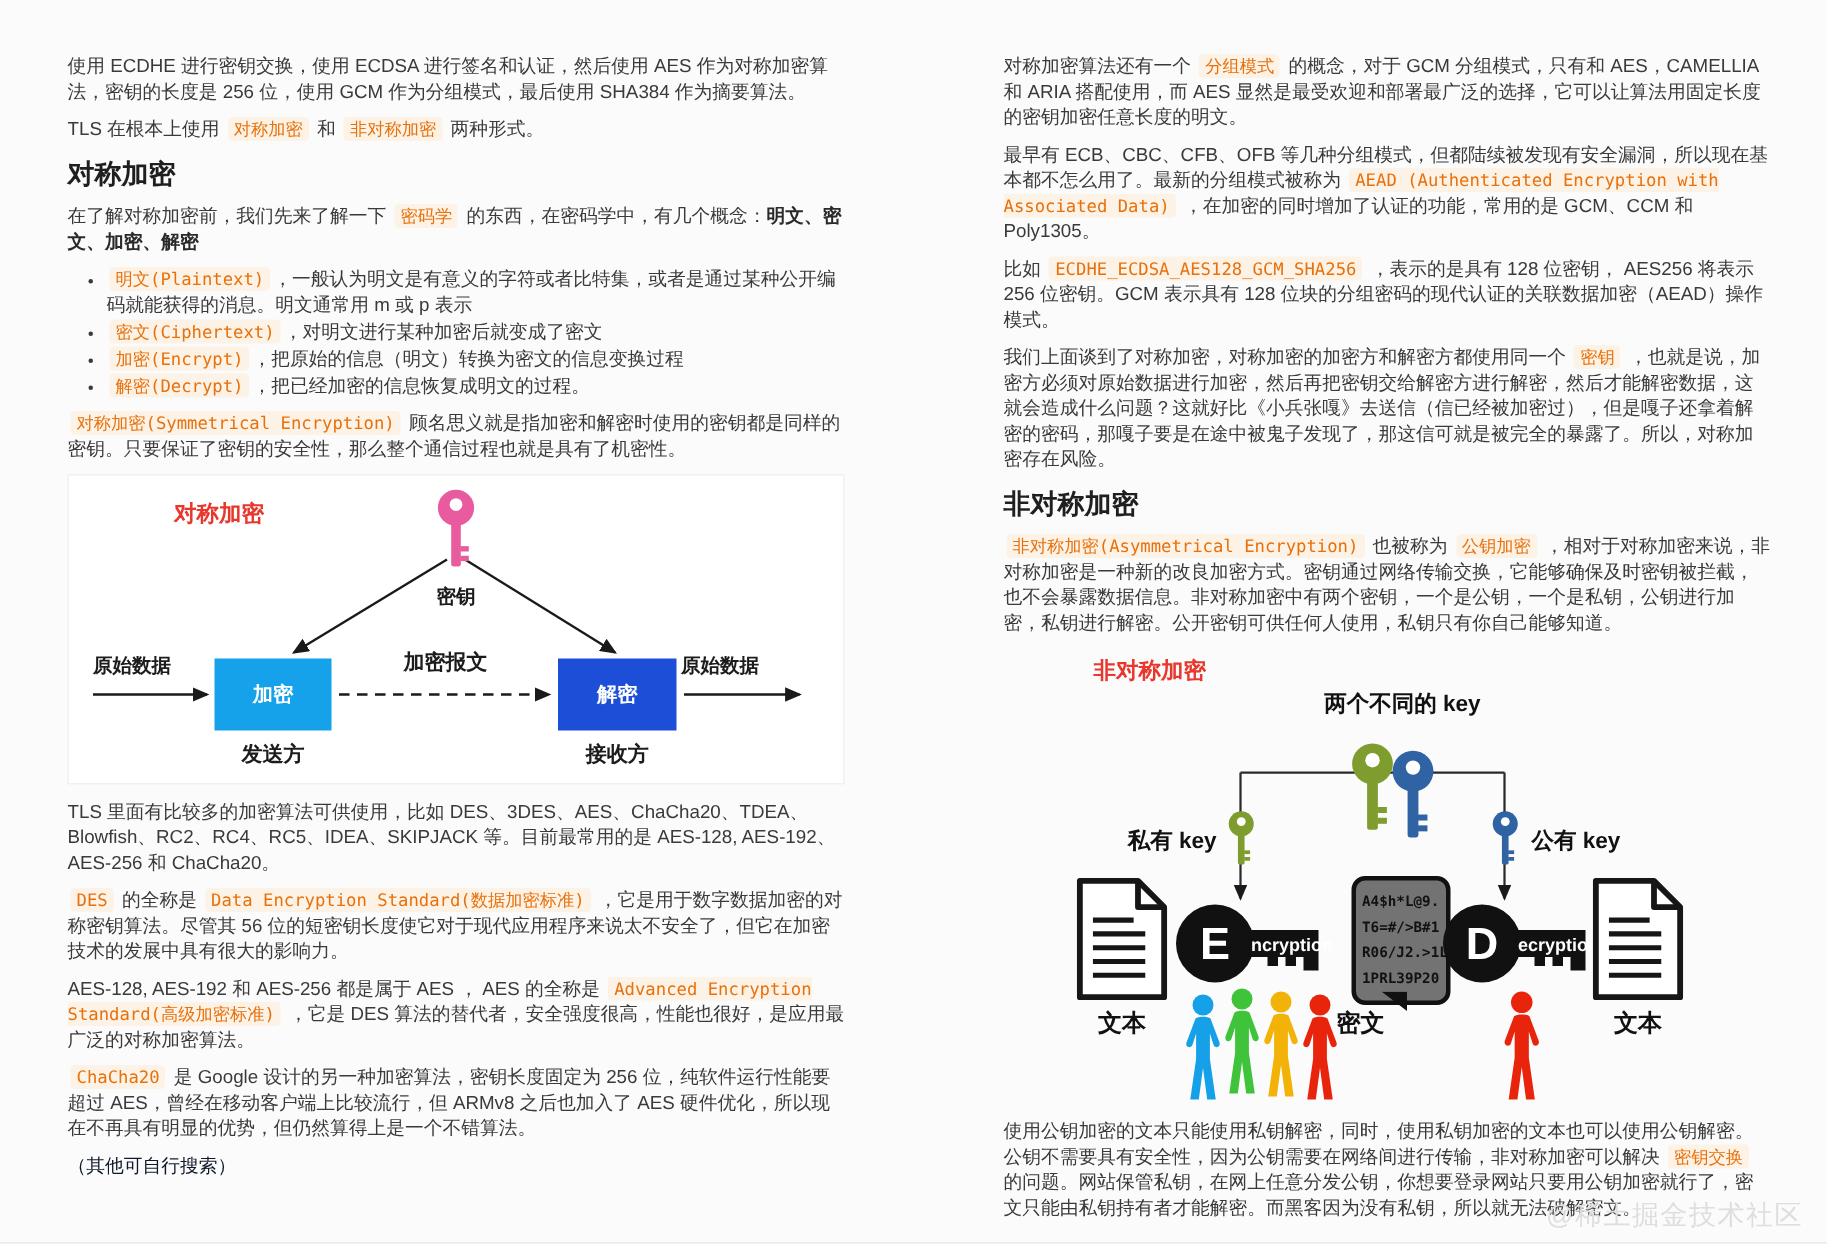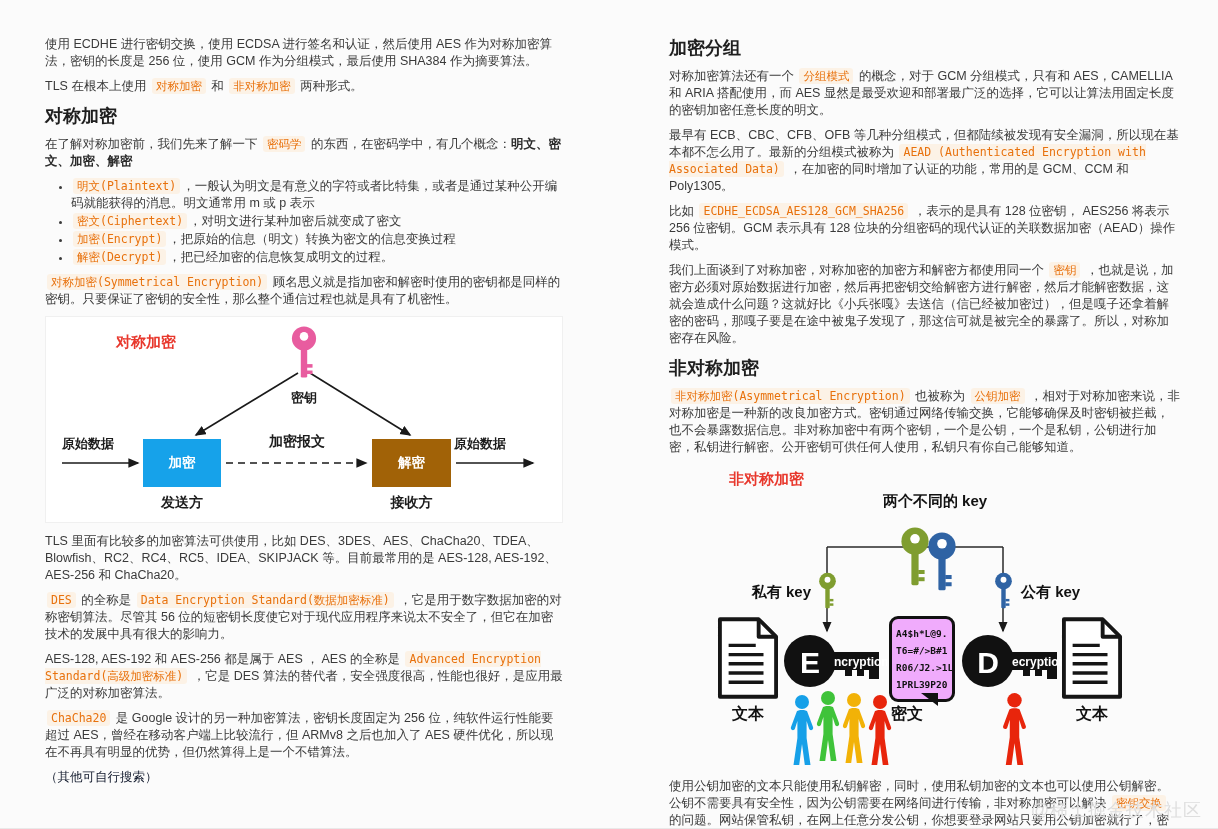--- a/index.html
+++ b/index.html
@@ -34,29 +34,29 @@
     position:relative; width:518px; height:207px;
     background:#ffffff; border:1px solid #f0f0f0; margin:4px 0 10px 0;
   }
   .dg-title { position:absolute; font-size:15px; font-weight:bold; color:#e8382d; }
   .dg-label { position:absolute; font-size:13px; font-weight:bold; color:#1c1c1c; }
   .dg-box {
     position:absolute; width:78px; height:48px; color:#ffffff;
     font-size:13.5px; font-weight:bold; text-align:center; line-height:48px;
   }
   .dg-box-enc { left:97px; top:122px; background:#16a2ea; }
-  .dg-box-dec { left:326px; top:122px; width:79px; background:#a16207; }
+  .dg-box-dec { left:326px; top:122px; width:79px; background:#1d4ed8; }
   .abs { position:absolute; }
 
   
   .asym-diagram { position:relative; width:512px; height:308px; margin:4px 0 6px 0; }
   .dg-label-lg { position:absolute; font-size:15px; font-weight:bold; color:#111111; }
   .cipher-box {
-    position:absolute; left:220px; top:152px; width:66px; height:86px;
-    background:#f0abfc; border:3px solid #111111; border-radius:9px;
+    position:absolute; left:232px; top:152px; width:66px; height:86px;
+    background:#737373; border:3px solid #111111; border-radius:9px;
     font-family:"DejaVu Sans Mono","Liberation Mono",monospace;
     font-weight:bold; font-size:9.5px; color:#111111;
     padding:6px 0 0 4px; line-height:17px; white-space:nowrap;
   }
   .cipher-tail {
     position:absolute; left:252px; top:229px; width:17px; height:13px;
     background:#111111; clip-path:polygon(0 0,100% 0,100% 100%);
   }
   .watermark {
     position:absolute; right:16px; bottom:6px;
@@ -142,21 +142,20 @@
     </div>
 
     <p class="para"><span class="seg-text">TLS 里面有比较多的加密算法可供使用，比如 DES、3DES、AES、ChaCha20、TDEA、Blowfish、RC2、RC4、RC5、IDEA、SKIPJACK 等。目前最常用的是 AES-128, AES-192、AES-256 和 ChaCha20。</span></p>
     <p class="para"><span class="seg-code">DES</span><span class="seg-text"> 的全称是 </span><span class="seg-code">Data Encryption Standard(数据加密标准)</span><span class="seg-text"> ，它是用于数字数据加密的对称密钥算法。尽管其 56 位的短密钥长度使它对于现代应用程序来说太不安全了，但它在加密技术的发展中具有很大的影响力。</span></p>
     <p class="para"><span class="seg-text">AES-128, AES-192 和 AES-256 都是属于 AES ， AES 的全称是 </span><span class="seg-code">Advanced Encryption Standard(高级加密标准)</span><span class="seg-text"> ，它是 DES 算法的替代者，安全强度很高，性能也很好，是应用最广泛的对称加密算法。</span></p>
     <p class="para"><span class="seg-code">ChaCha20</span><span class="seg-text"> 是 Google 设计的另一种加密算法，密钥长度固定为 256 位，纯软件运行性能要超过 AES，曾经在移动客户端上比较流行，但 ARMv8 之后也加入了 AES 硬件优化，所以现在不再具有明显的优势，但仍然算得上是一个不错算法。</span></p>
     <p class="para note"><span class="seg-text">（其他可自行搜索）</span></p>
   </div>
 
   <div class="col-right">
-    <h2 class="hd">加密分组</h2>
     <p class="para"><span class="seg-text">对称加密算法还有一个 </span><span class="seg-code">分组模式</span><span class="seg-text"> 的概念，对于 GCM 分组模式，只有和 AES，CAMELLIA 和 ARIA 搭配使用，而 AES 显然是最受欢迎和部署最广泛的选择，它可以让算法用固定长度的密钥加密任意长度的明文。</span></p>
     <p class="para"><span class="seg-text">最早有 ECB、CBC、CFB、OFB 等几种分组模式，但都陆续被发现有安全漏洞，所以现在基本都不怎么用了。最新的分组模式被称为 </span><span class="seg-code">AEAD (Authenticated Encryption with Associated Data)</span><span class="seg-text"> ，在加密的同时增加了认证的功能，常用的是 GCM、CCM 和 Poly1305。</span></p>
     <p class="para"><span class="seg-text">比如 </span><span class="seg-code">ECDHE_ECDSA_AES128_GCM_SHA256</span><span class="seg-text"> ，表示的是具有 128 位密钥， AES256 将表示 256 位密钥。GCM 表示具有 128 位块的分组密码的现代认证的关联数据加密（AEAD）操作模式。</span></p>
     <p class="para"><span class="seg-text">我们上面谈到了对称加密，对称加密的加密方和解密方都使用同一个 </span><span class="seg-code">密钥</span><span class="seg-text"> ，也就是说，加密方必须对原始数据进行加密，然后再把密钥交给解密方进行解密，然后才能解密数据，这就会造成什么问题？这就好比《小兵张嘎》去送信（信已经被加密过），但是嘎子还拿着解密的密码，那嘎子要是在途中被鬼子发现了，那这信可就是被完全的暴露了。所以，对称加密存在风险。</span></p>
 
     <h2 class="hd">非对称加密</h2>
     <p class="para"><span class="seg-code">非对称加密(Asymmetrical Encryption)</span><span class="seg-text"> 也被称为 </span><span class="seg-code">公钥加密</span><span class="seg-text"> ，相对于对称加密来说，非对称加密是一种新的改良加密方式。密钥通过网络传输交换，它能够确保及时密钥被拦截，也不会暴露数据信息。非对称加密中有两个密钥，一个是公钥，一个是私钥，公钥进行加密，私钥进行解密。公开密钥可供任何人使用，私钥只有你自己能够知道。</span></p>
 
     <div class="asym-diagram">
       <svg class="abs" style="left:0;top:0" width="512" height="308">

